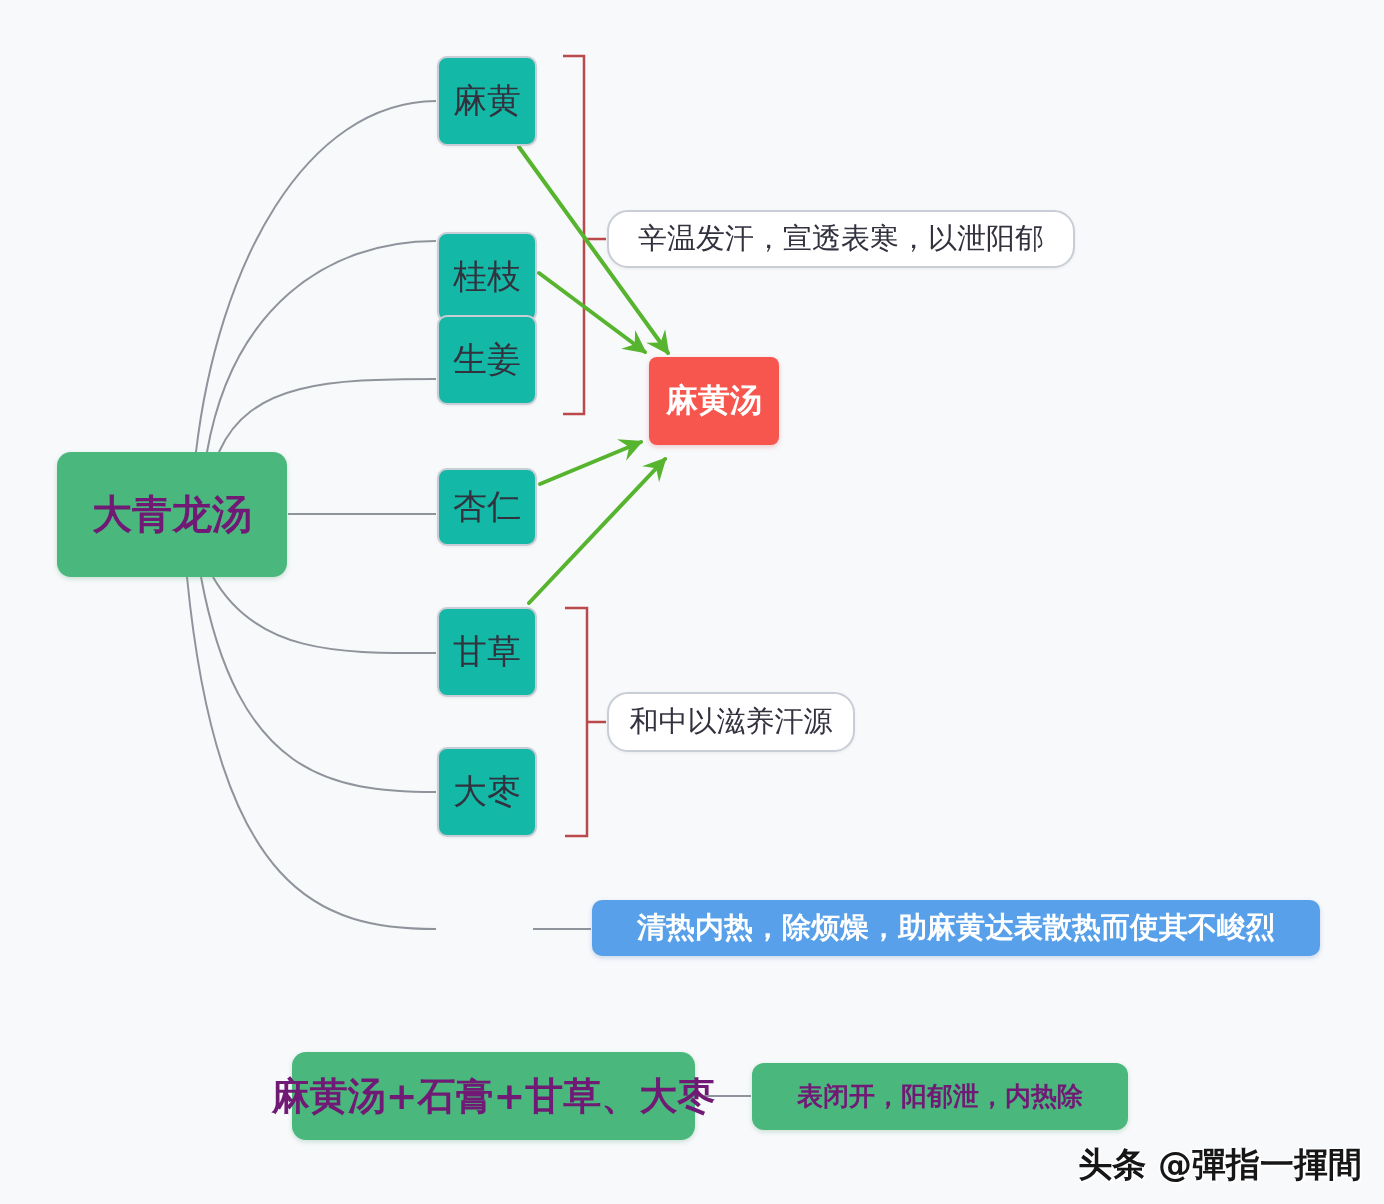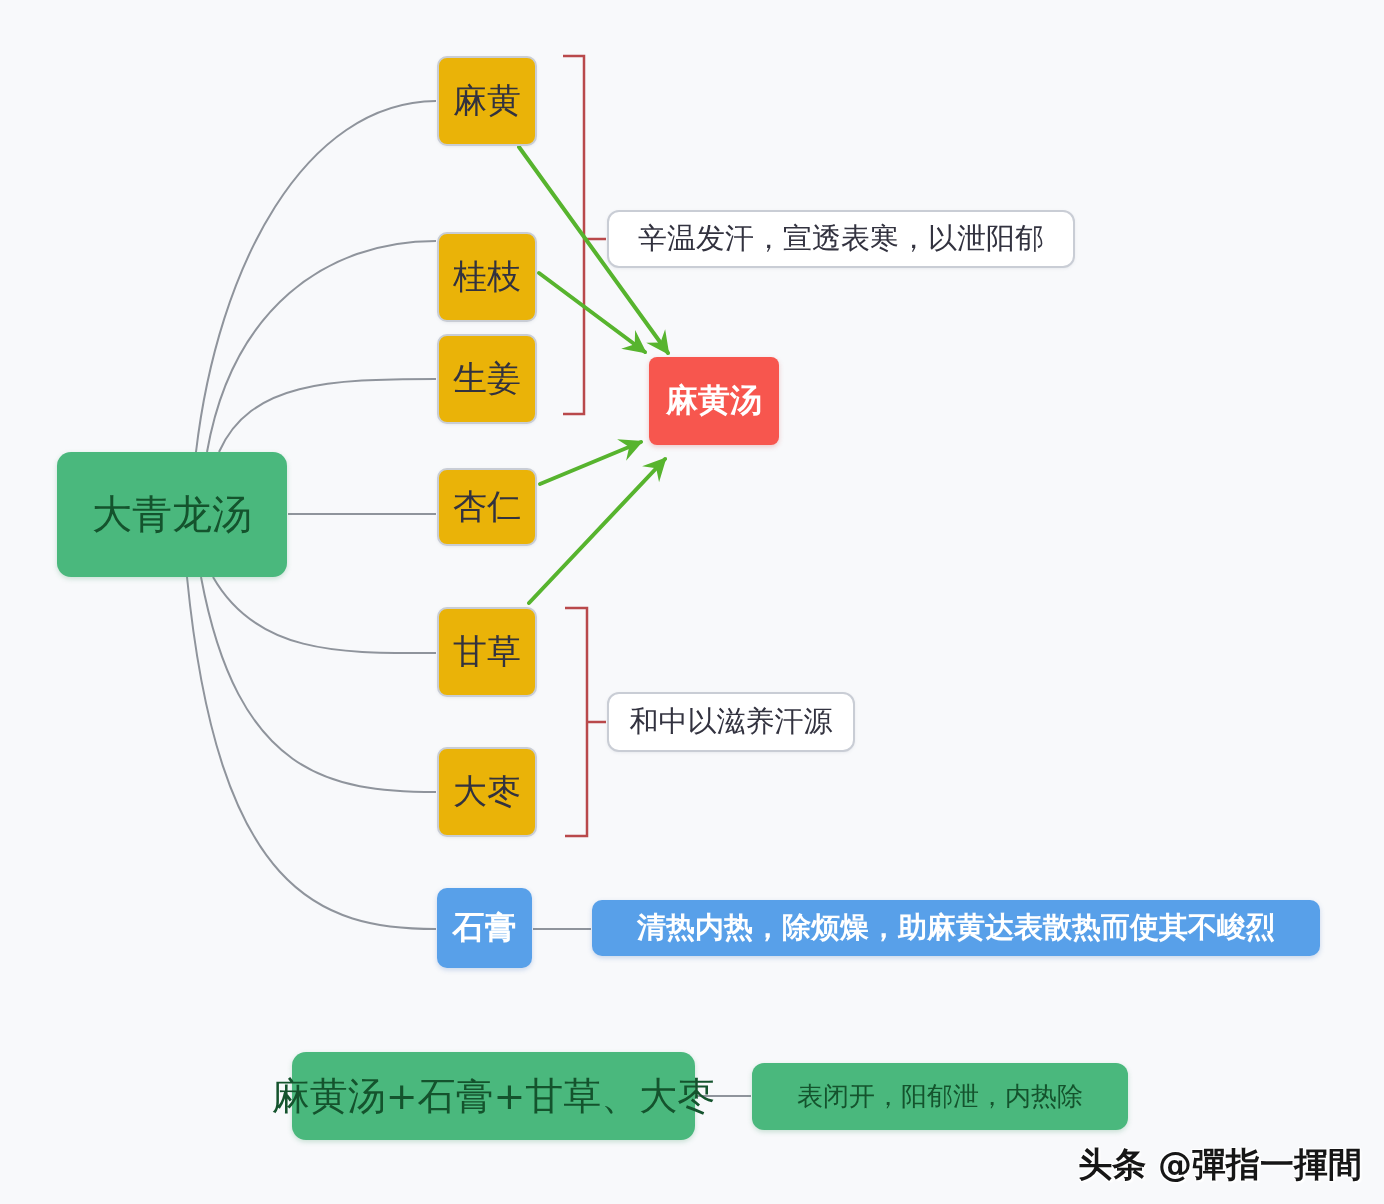--- a/index.html
+++ b/index.html
@@ -19,60 +19,60 @@
   .arrowline{fill:none;stroke:var(--arrow-green,#57b42e);stroke-width:4;stroke-linecap:round;}
   .arrowhead{fill:var(--arrow-green,#57b42e);}
   .node{
     position:absolute;
     display:flex;align-items:center;justify-content:center;
     text-align:center;
     box-sizing:border-box;
     white-space:nowrap;
   }
   .plain{
-    background:#eab308;
+    background:#14b8a6;
     border:2px solid var(--node-border,#c9cdd5);
     border-radius:10px;
     color:var(--node-text,#32323f);
     font-size:34px;
     box-shadow:0 1px 3px rgba(120,130,150,.12);
   }
   .note{
     background:#ffffff;
     border:2px solid var(--node-border,#c9cdd5);
-    border-radius:12px;
+    border-radius:21px;
     color:var(--node-text,#32323f);
     font-size:29px;
     box-shadow:0 1px 3px rgba(120,130,150,.12);
   }
   .green{
     background:var(--green,#4ab87d);
-    color:#14532d;
+    color:#701a75;
     border-radius:14px;
-    font-weight:400;
+    font-weight:700;
     box-shadow:0 2px 5px rgba(60,150,100,.25);
   }
   .red{
     background:var(--red,#f7564e);
     color:#ffffff;
     border-radius:8px;
     font-size:32px;font-weight:600;
     box-shadow:0 2px 5px rgba(200,60,60,.25);
   }
   .blue{
     background:var(--blue,#58a0e9);
     color:#ffffff;
     border-radius:10px;
     font-size:32px;font-weight:600;
     box-shadow:0 2px 5px rgba(60,110,190,.25);
   }
   #root-node{left:57px;top:452px;width:230px;height:125px;font-size:40px;}
   #node-mahuang   {left:437px;top:56px; width:100px;height:90px;}
   #node-guizhi    {left:437px;top:196px;width:100px;height:90px;margin-top:36px;}
-  #node-shengjiang{left:437px;top:334px;width:100px;height:90px;}
+  #node-shengjiang{left:437px;top:315px;width:100px;height:90px;}
   #node-xingren   {left:437px;top:468px;width:100px;height:78px;}
   #node-gancao    {left:437px;top:607px;width:100px;height:90px;}
   #node-dazao     {left:437px;top:747px;width:100px;height:90px;}
   #node-shigao    {left:437px;top:888px;width:95px;height:80px;}
   #node-mahuangtang{left:649px;top:357px;width:130px;height:88px;}
   #note-warm      {left:607px;top:210px;width:468px;height:58px;}
   #note-harmonize {left:607px;top:692px;width:248px;height:60px;}
   #note-gypsum    {left:592px;top:900px;width:728px;height:56px;font-size:29px;text-align:right;}
   #node-formula   {left:292px;top:1052px;width:403px;height:88px;font-size:38px;border-radius:14px;}
   #node-effect    {left:752px;top:1063px;width:376px;height:67px;font-size:26px;border-radius:12px;}
@@ -126,21 +126,20 @@
   </svg>
 
   <div id="root-node" class="node green">大青龙汤</div>
 
   <div id="node-mahuang" class="node plain">麻黄</div>
   <div id="node-guizhi" class="node plain">桂枝</div>
   <div id="node-shengjiang" class="node plain">生姜</div>
   <div id="node-xingren" class="node plain">杏仁</div>
   <div id="node-gancao" class="node plain">甘草</div>
   <div id="node-dazao" class="node plain">大枣</div>
-  <div id="node-shigao" class="node blue">石膏</div>
 
   <div id="node-mahuangtang" class="node red">麻黄汤</div>
 
   <div id="note-warm" class="node note">辛温发汗，宣透表寒，以泄阳郁</div>
   <div id="note-harmonize" class="node note">和中以滋养汗源</div>
   <div id="note-gypsum" class="node blue">清热内热，除烦燥，助麻黄达表散热而使其不峻烈</div>
 
   <div id="node-formula" class="node green">麻黄汤+石膏+甘草、大枣</div>
   <div id="node-effect" class="node green">表闭开，阳郁泄，内热除</div>
 

